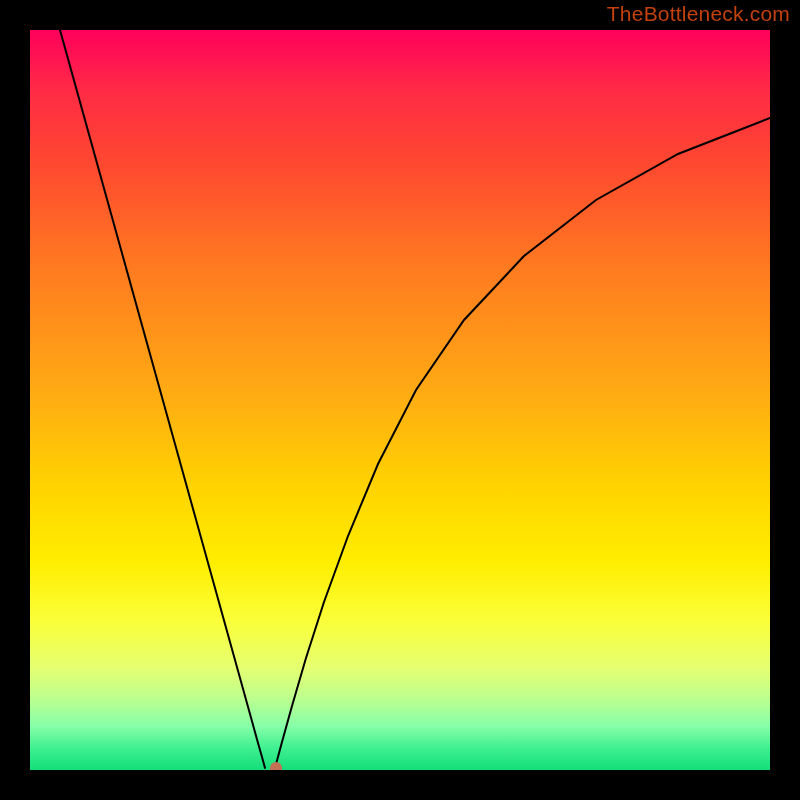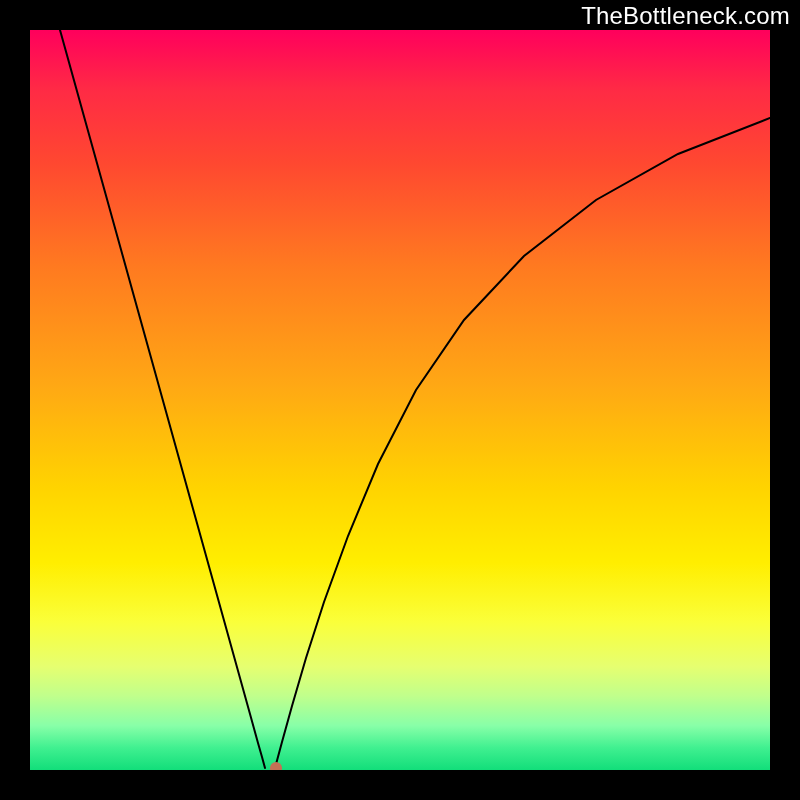--- a/index.html
+++ b/index.html
@@ -13,22 +13,22 @@
   .container {
     position: relative;
     width: 800px;
     height: 800px;
     background: #000;
   }
   .watermark {
     position: absolute;
     top: 2px;
     right: 10px;
-    color: #ffffff;
-    font-size: 24px;
+    color: #c2410c;
+    font-size: 21px;
     font-weight: 500;
     letter-spacing: 0.2px;
     z-index: 50;
   }
   .plot-area {
     position: absolute;
     left: 30px;
     top: 30px;
     width: 740px;
     height: 740px;

